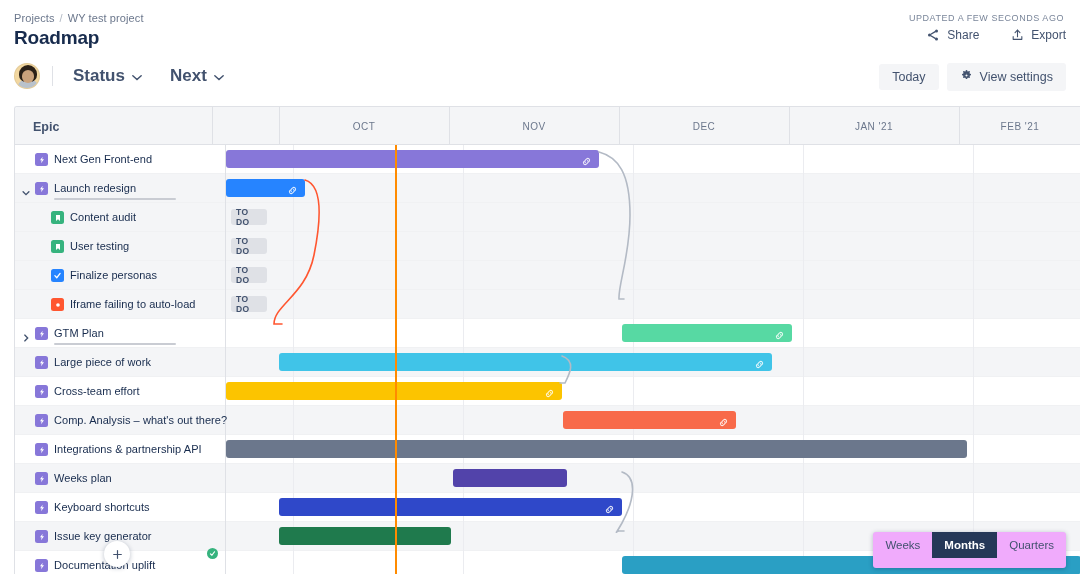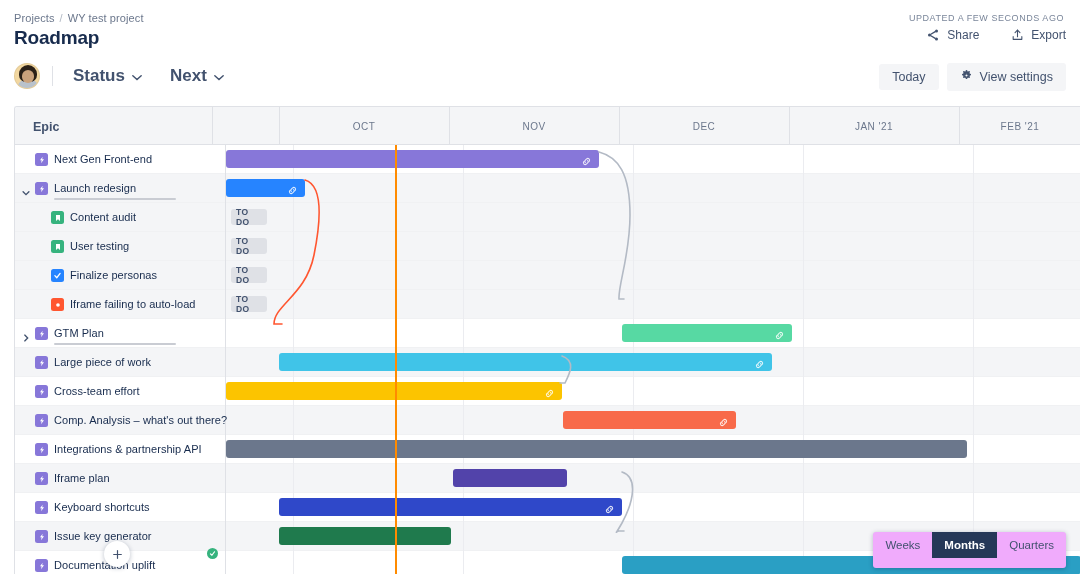--- a/index.html
+++ b/index.html
@@ -495,21 +495,21 @@
               </svg>
             </span>
             <span class="tlabel">Integrations &amp; partnership API</span>
           </div>
           <div class="rowlabel epic" style="top: 319px;">
             <span class="ticon ic-epic">
               <svg width="8" height="8" viewBox="0 0 24 24" fill="#fff">
                 <path d="M14 2 L6 13 h5 l-2 9 9-12 h-5.5z"></path>
               </svg>
             </span>
-            <span class="tlabel">Iframe plan</span>
+            <span class="tlabel">Weeks plan</span>
           </div>
           <div class="rowlabel epic" style="top: 348px;">
             <span class="ticon ic-epic">
               <svg width="8" height="8" viewBox="0 0 24 24" fill="#fff">
                 <path d="M14 2 L6 13 h5 l-2 9 9-12 h-5.5z"></path>
               </svg>
             </span>
             <span class="tlabel">Keyboard shortcuts</span>
           </div>
           <div class="rowlabel epic" style="top: 377px;">

